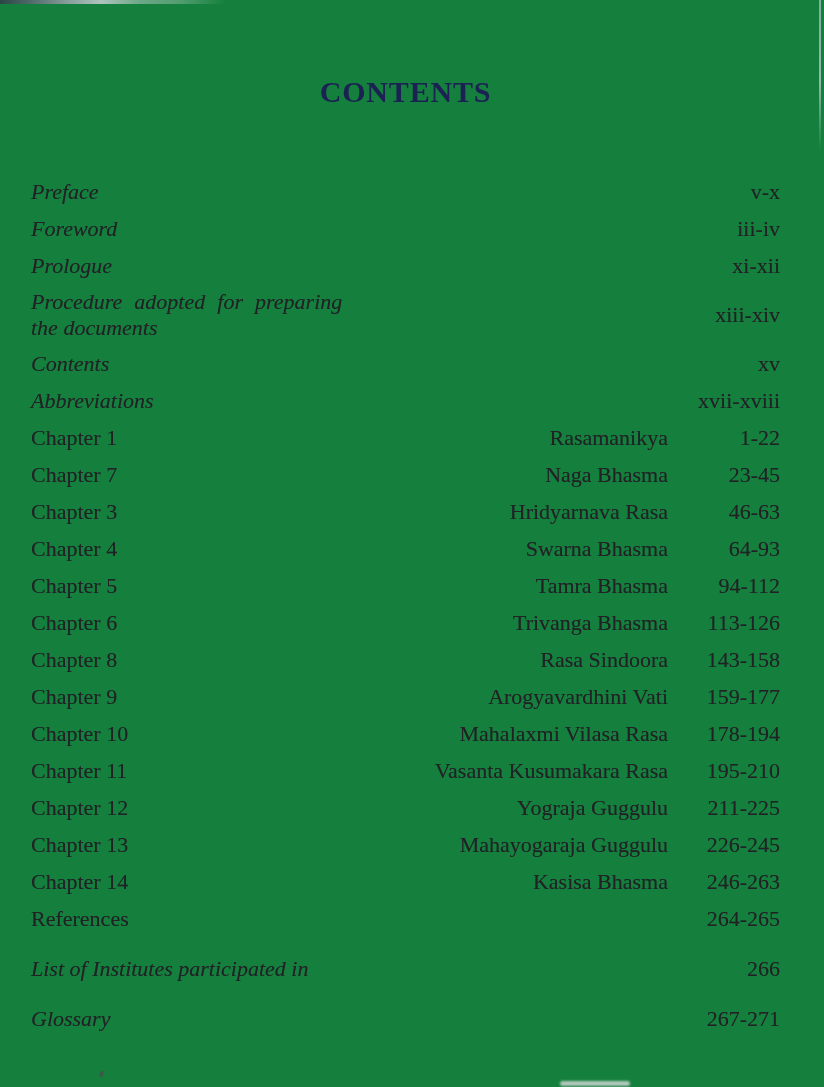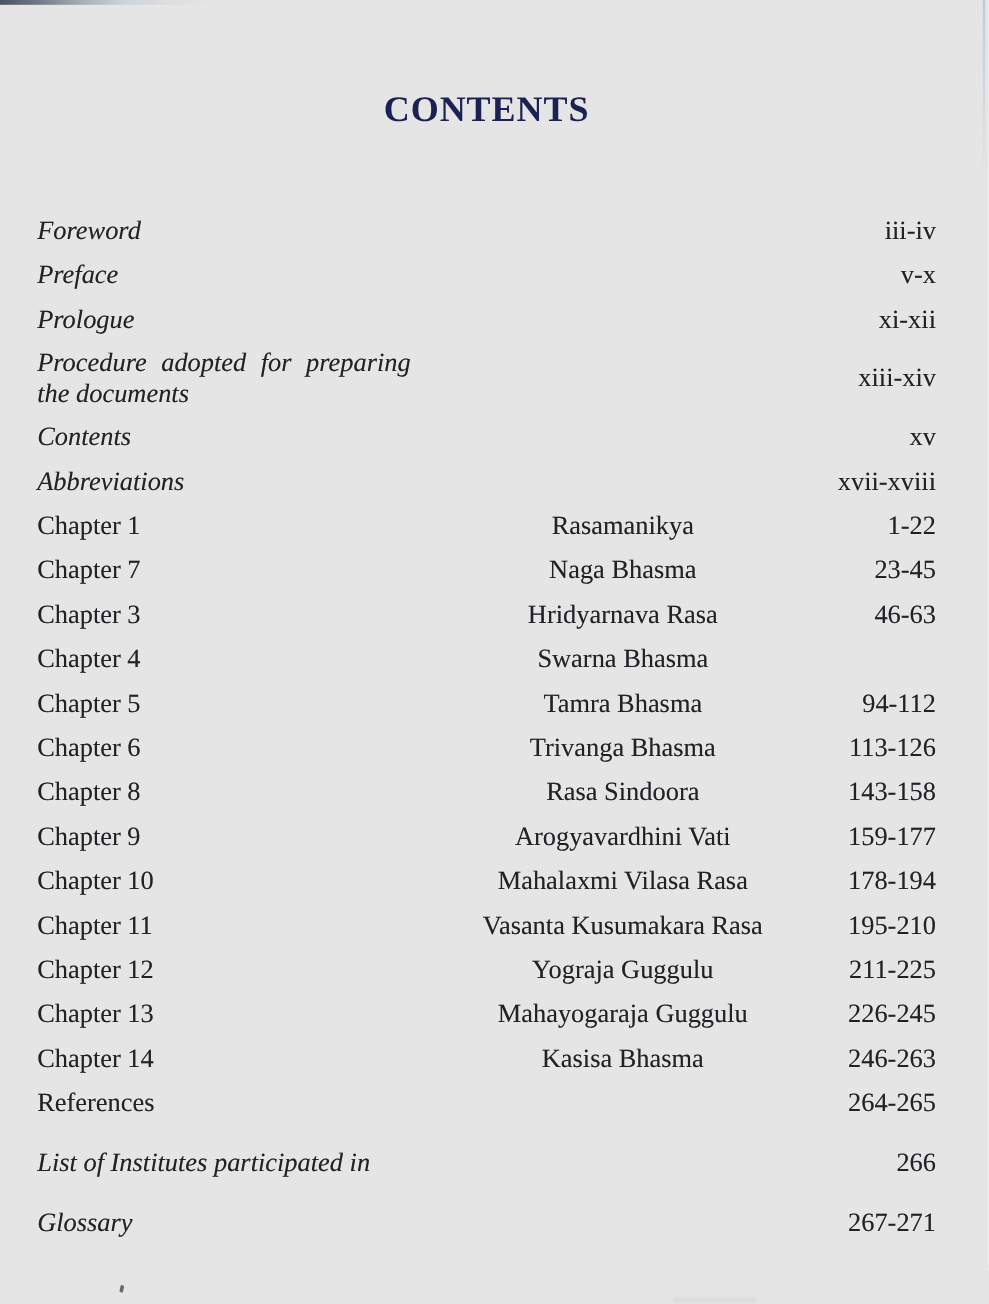--- a/index.html
+++ b/index.html
@@ -84,54 +84,54 @@
     height: auto;
     line-height: 26px;
     align-items: center;
     gap: 44px;
   }
   .row.multi-procedure { height: 61px; }
   .row.multi-institutes { height: 63px; }
   .label { text-align: left; white-space: nowrap; }
   .row.multi .label { white-space: normal; }
   .label.italic { font-style: italic; }
-  .chapter-title { text-align: center; white-space: nowrap; }
+  .chapter-title { text-align: right; white-space: nowrap; }
   .pages {
     text-align: right;
     font-style: normal;
     white-space: nowrap;
   }
   .jline {
     display: block;
     word-spacing: 0.30em;
   }
   .jline2 { display: block; }
 </style>
 </head>
 <body>
 
-<div class="page" style="background: #e5e5e5; color: rgb(33, 33, 38);">
+<div class="page" style="background: #15803d; color: rgb(33, 33, 38);">
 
   <div class="artifact-top-left"></div>
   <div class="artifact-right-line"></div>
   <div class="artifact-speck"></div>
   <div class="artifact-bottom-smudge"></div>
 
   <div class="content">
     <h1 class="title" style="color: rgb(27, 33, 82);">CONTENTS</h1>
 
     <div class="toc">
 
       <div class="row">
+        <span class="label italic">Preface</span>
+        <span class="pages">v-x</span>
+      </div>
+      <div class="row">
         <span class="label italic">Foreword</span>
         <span class="pages">iii-iv</span>
-      </div>
-      <div class="row">
-        <span class="label italic">Preface</span>
-        <span class="pages">v-x</span>
       </div>
       <div class="row">
         <span class="label italic">Prologue</span>
         <span class="pages">xi-xii</span>
       </div>
       <div class="row multi multi-procedure">
         <span class="label italic">
           <span class="jline">Procedure adopted for preparing</span>
           <span class="jline2">the documents</span>
         </span>
@@ -157,20 +157,21 @@
         <span class="pages">23-45</span>
       </div>
       <div class="row chapter">
         <span class="label">Chapter 3</span>
         <span class="chapter-title">Hridyarnava Rasa</span>
         <span class="pages">46-63</span>
       </div>
       <div class="row chapter">
         <span class="label">Chapter 4</span>
         <span class="chapter-title">Swarna Bhasma</span>
+        <span class="pages">64-93</span>
       </div>
       <div class="row chapter">
         <span class="label">Chapter 5</span>
         <span class="chapter-title">Tamra Bhasma</span>
         <span class="pages">94-112</span>
       </div>
       <div class="row chapter">
         <span class="label">Chapter 6</span>
         <span class="chapter-title">Trivanga Bhasma</span>
         <span class="pages">113-126</span>

